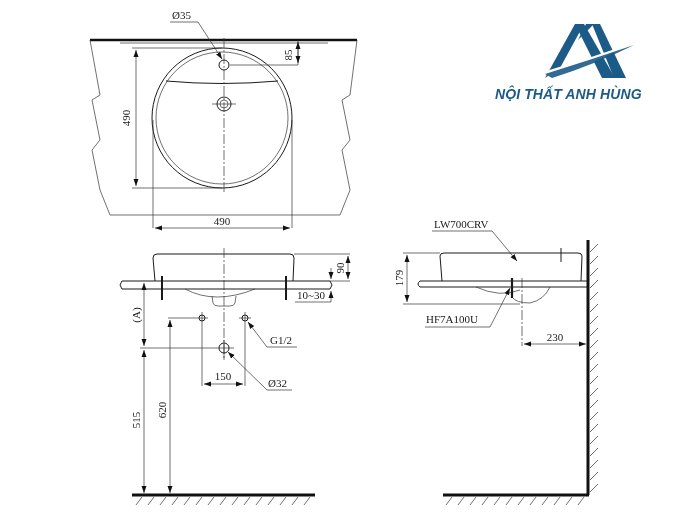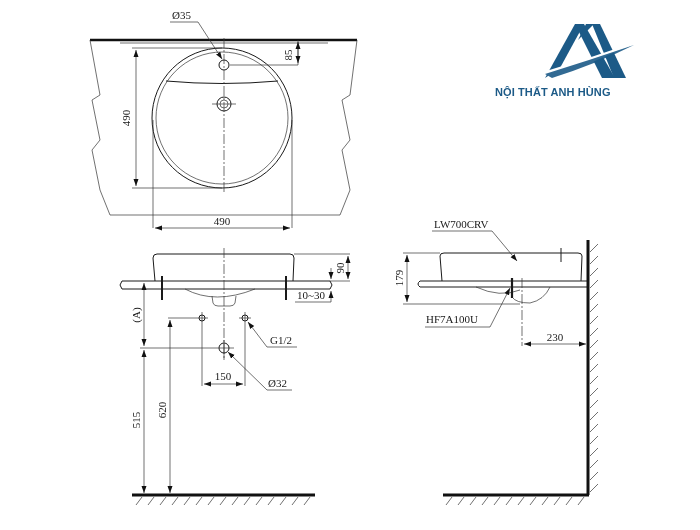--- a/index.html
+++ b/index.html
@@ -3,21 +3,21 @@
   <meta charset="utf-8">
   <style>
     html, body { margin: 0; padding: 0; background: #ffffff; }
     body { width: 700px; height: 530px; position: relative; overflow: hidden; font-family: "Liberation Serif", serif; }
     svg { position: absolute; left: 0; top: 0; }
     .ln { stroke: #1a1a1a; fill: none; stroke-width: 1; }
     .thin { stroke: #333; fill: none; stroke-width: 0.7; }
     .thick { stroke: #111; fill: none; stroke-width: 3; }
     .dash { stroke: #333; fill: none; stroke-width: 0.7; stroke-dasharray: 10 2 2 2; }
     .dim { font-family: "Liberation Serif", serif; font-size: 11px; fill: #1a1a1a; }
-    .brand { position: absolute; left: 495px; top: 86px; font-family: "Liberation Sans", sans-serif; font-weight: bold; font-size: 11px; color: #1c5a87; letter-spacing: 0.1px; white-space: nowrap; }
+    .brand { position: absolute; left: 495px; top: 86px; font-family: "Liberation Sans", sans-serif; font-weight: bold; font-size: 14px; color: #1c5a87; letter-spacing: 0.1px; white-space: nowrap; font-style: italic; }
   </style>
 </head>
 <body>
 
 <svg width="700" height="530" viewBox="0 0 700 530">
   <defs>
     <marker id="arr" markerWidth="8" markerHeight="8" refX="7" refY="4" orient="auto-start-reverse" markerUnits="userSpaceOnUse">
       <path d="M0,1.5 L7,4 L0,6.5 Z" fill="#111"></path>
     </marker>
   </defs>

